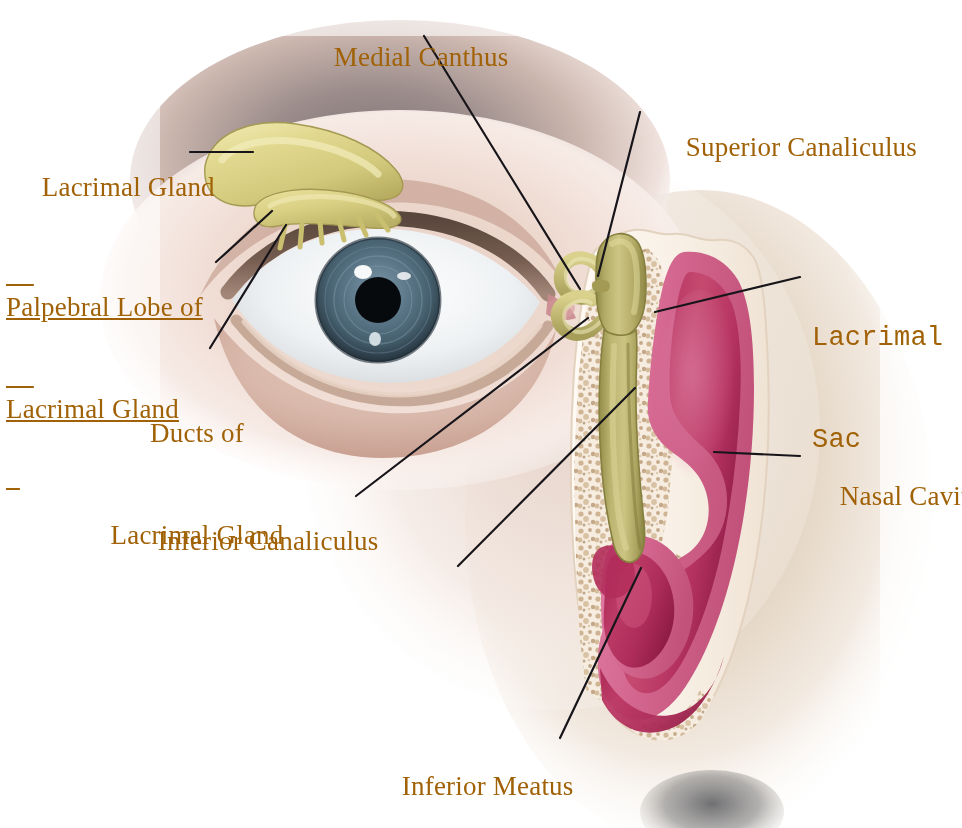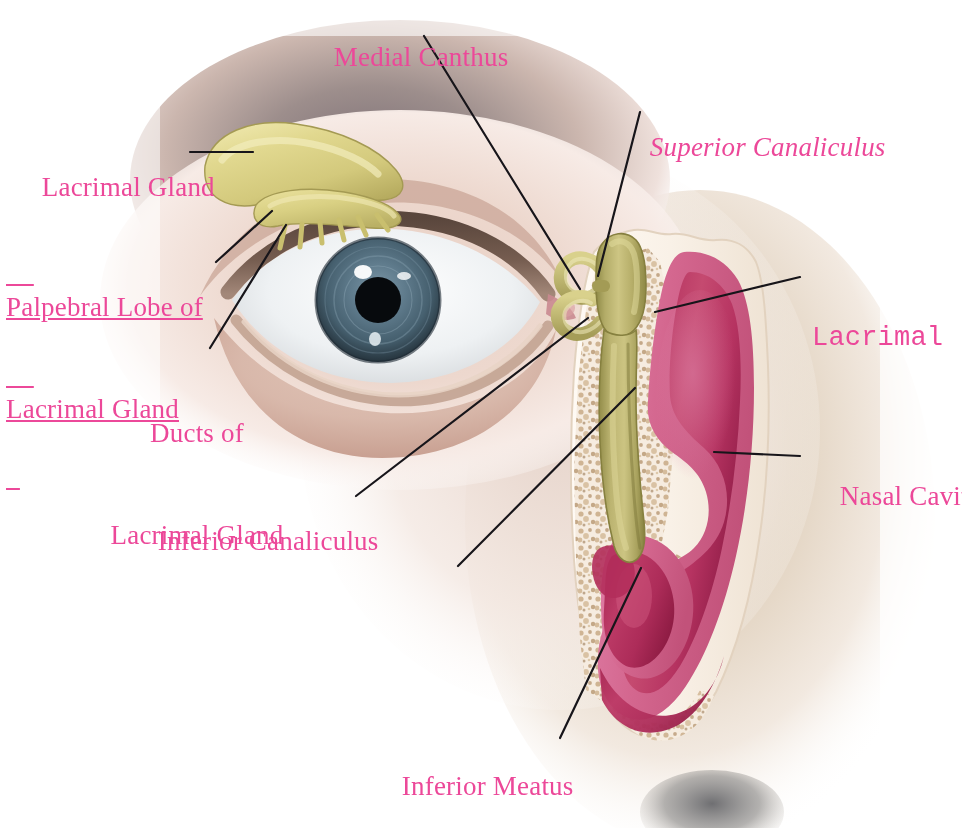--- a/index.html
+++ b/index.html
@@ -16,21 +16,21 @@
     font-family: "Liberation Serif", "DejaVu Serif", serif;
   }
   #art {
     position: absolute;
     inset: 0;
     width: 962px;
     height: 828px;
   }
   .label {
     position: absolute;
-    color: #ec4899;
+    color: #a16207;
     font-family: "Liberation Serif", "DejaVu Serif", serif;
     font-size: 27px;
     line-height: 34px;
     letter-spacing: 0.2px;
     white-space: pre;
     -webkit-font-smoothing: antialiased;
   }
   .label.right { text-align: left; }
   .label.leftalign { text-align: left; }
   .label.center { text-align: center; }
@@ -404,25 +404,26 @@
 
   <div class="label leftalign" style="left:130px; top:490px;">
     <span>Inferior Canaliculus</span>
   </div>
 
 
   <div class="label leftalign" style="left:374px; top:735px;">
     <span>Inferior Meatus</span>
   </div>
 
-  <div class="label leftalign" style="left:622px; top:96px;font-style:italic;">
+  <div class="label leftalign" style="left:658px; top:96px;">
     <span>Superior Canaliculus</span>
   </div>
 
   <div class="label right" style="left:812px; top:253px;font-family:Liberation Mono, monospace;">
     <div>Lacrimal</div>
+    <div>Sac</div>
   </div>
 
   <div class="label right" style="left:812px; top:445px;">
     <span>Nasal Cavity</span>
   </div>
 
 </div>
 
 </body></html>

